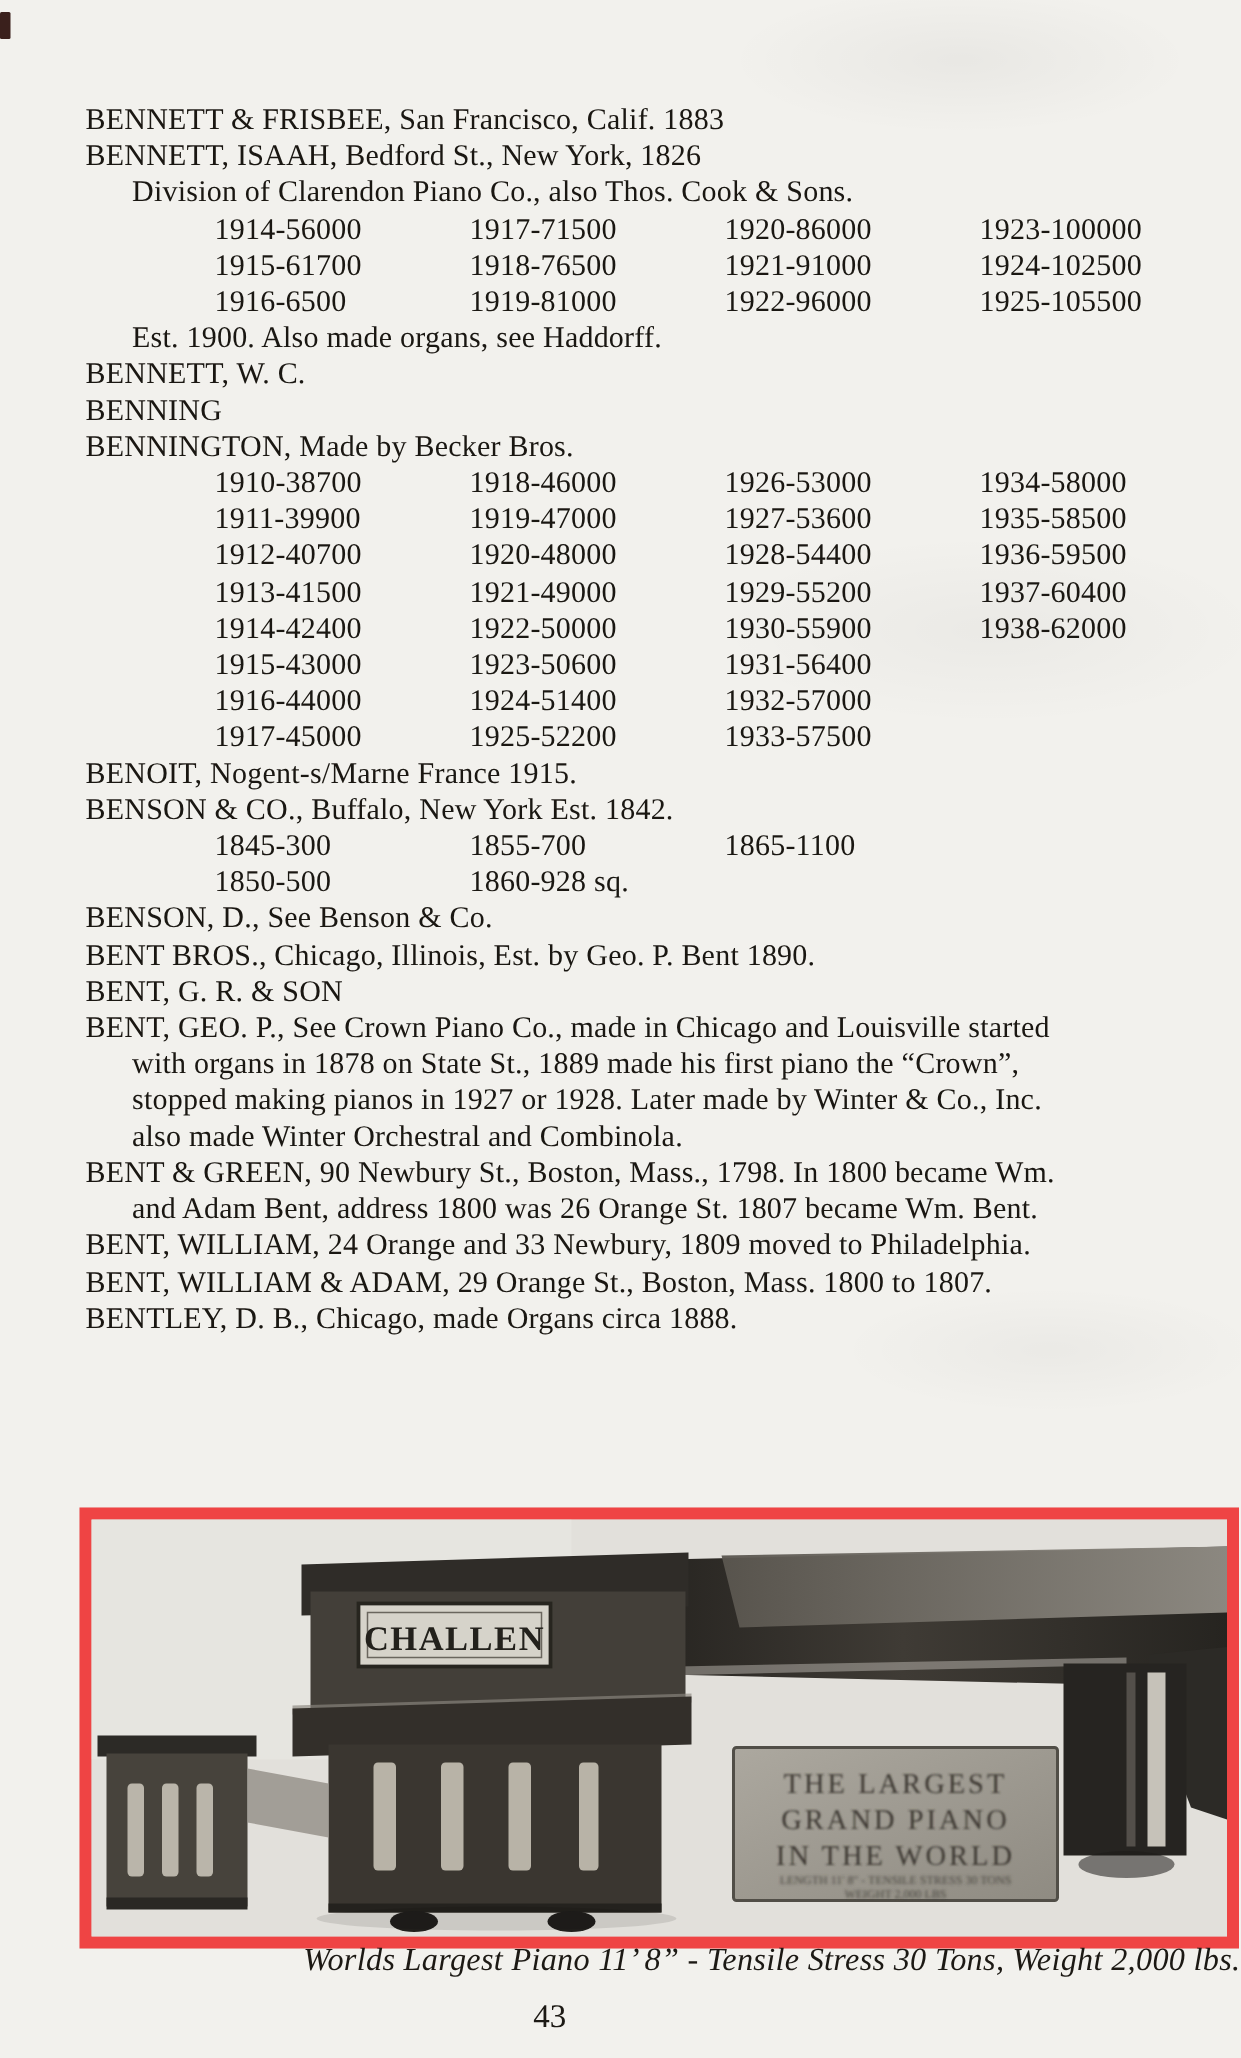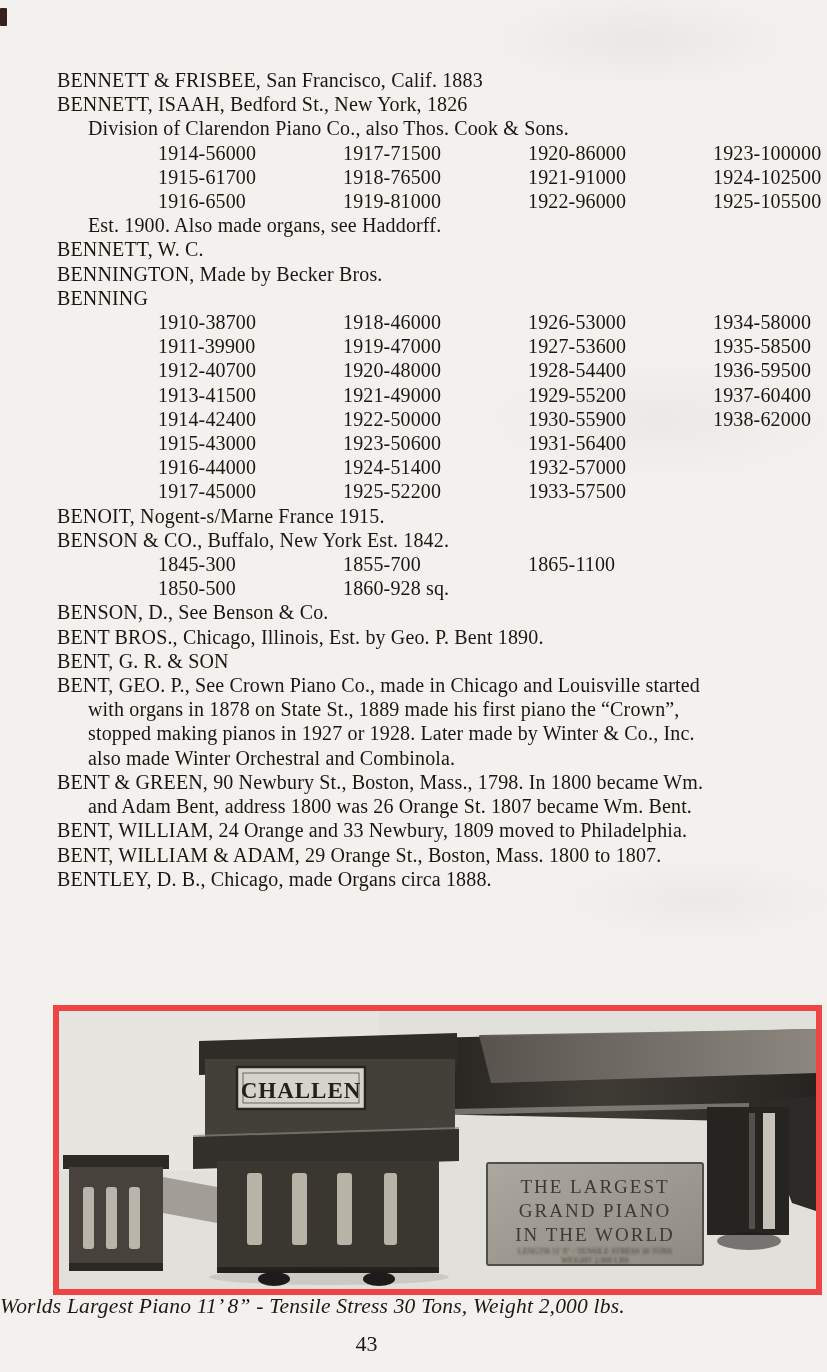--- a/index.html
+++ b/index.html
@@ -14,29 +14,29 @@
     color:#1a1712;
   }
   .speck { position:absolute; left:0; top:8px; width:7px; height:18px; background:#3a201c; border-radius:1px; }
   .content {
     position:absolute; left:57px; top:68px; width:766px;
     font-size:20px; line-height:24.2px; letter-spacing:0.15px;
   }
   .line { white-space:nowrap; }
   .cont { padding-left:31px; }
   .trow { padding-left:86px; }
-  .tcell { display:inline-block; width:170px;margin-left:15px; }
+  .tcell { display:inline-block; width:170px; }
   .star { font-size:15px; margin-left:7px; }
   .photo-frame {
     position:absolute; left:53px; top:1005px; width:757px; height:278px;
-    border:6px solid #ef4444; background:#e2e0db; box-sizing:content-box;
+    border:8px solid #ef4444; background:#e2e0db; box-sizing:content-box;
   }
   .photo-frame svg { display:block; }
   .caption {
-    position:absolute; left:0; top:1294px; width:827px; text-align:left;
+    position:absolute; left:0; top:1294px; width:827px; text-align:right;
     font-style:italic; font-size:21.5px; letter-spacing:0.2px; color:#1c1914;
   }
   .pagenum {
     position:absolute; left:0; top:1331px; width:733px; text-align:center;
     font-size:22px; color:#1c1914;
   }
 </style>
 </head>
 <body>
 
@@ -61,22 +61,22 @@
     <div class="line trow">
       <span class="tcell">1916-6500</span><span class="tcell">1919-81000</span><span class="tcell">1922-96000</span><span class="tcell">1925-105500</span>
     </div>
   </div>
 
   <div>
     <div class="line cont">Est. 1900. Also made organs, see Haddorff.</div>
   </div>
 
   <div class="line">BENNETT, W. C.</div>
+  <div class="line">BENNING</div>
   <div class="line">BENNINGTON, Made by Becker Bros.</div>
-  <div class="line">BENNING</div>
 
   <div>
     <div class="line trow">
       <span class="tcell">1910-38700</span><span class="tcell">1918-46000</span><span class="tcell">1926-53000</span><span class="tcell">1934-58000</span>
     </div>
     <div class="line trow">
       <span class="tcell">1911-39900</span><span class="tcell">1919-47000</span><span class="tcell">1927-53600</span><span class="tcell">1935-58500</span>
     </div>
     <div class="line trow">
       <span class="tcell">1912-40700</span><span class="tcell">1920-48000</span><span class="tcell">1928-54400</span><span class="tcell">1936-59500</span>

